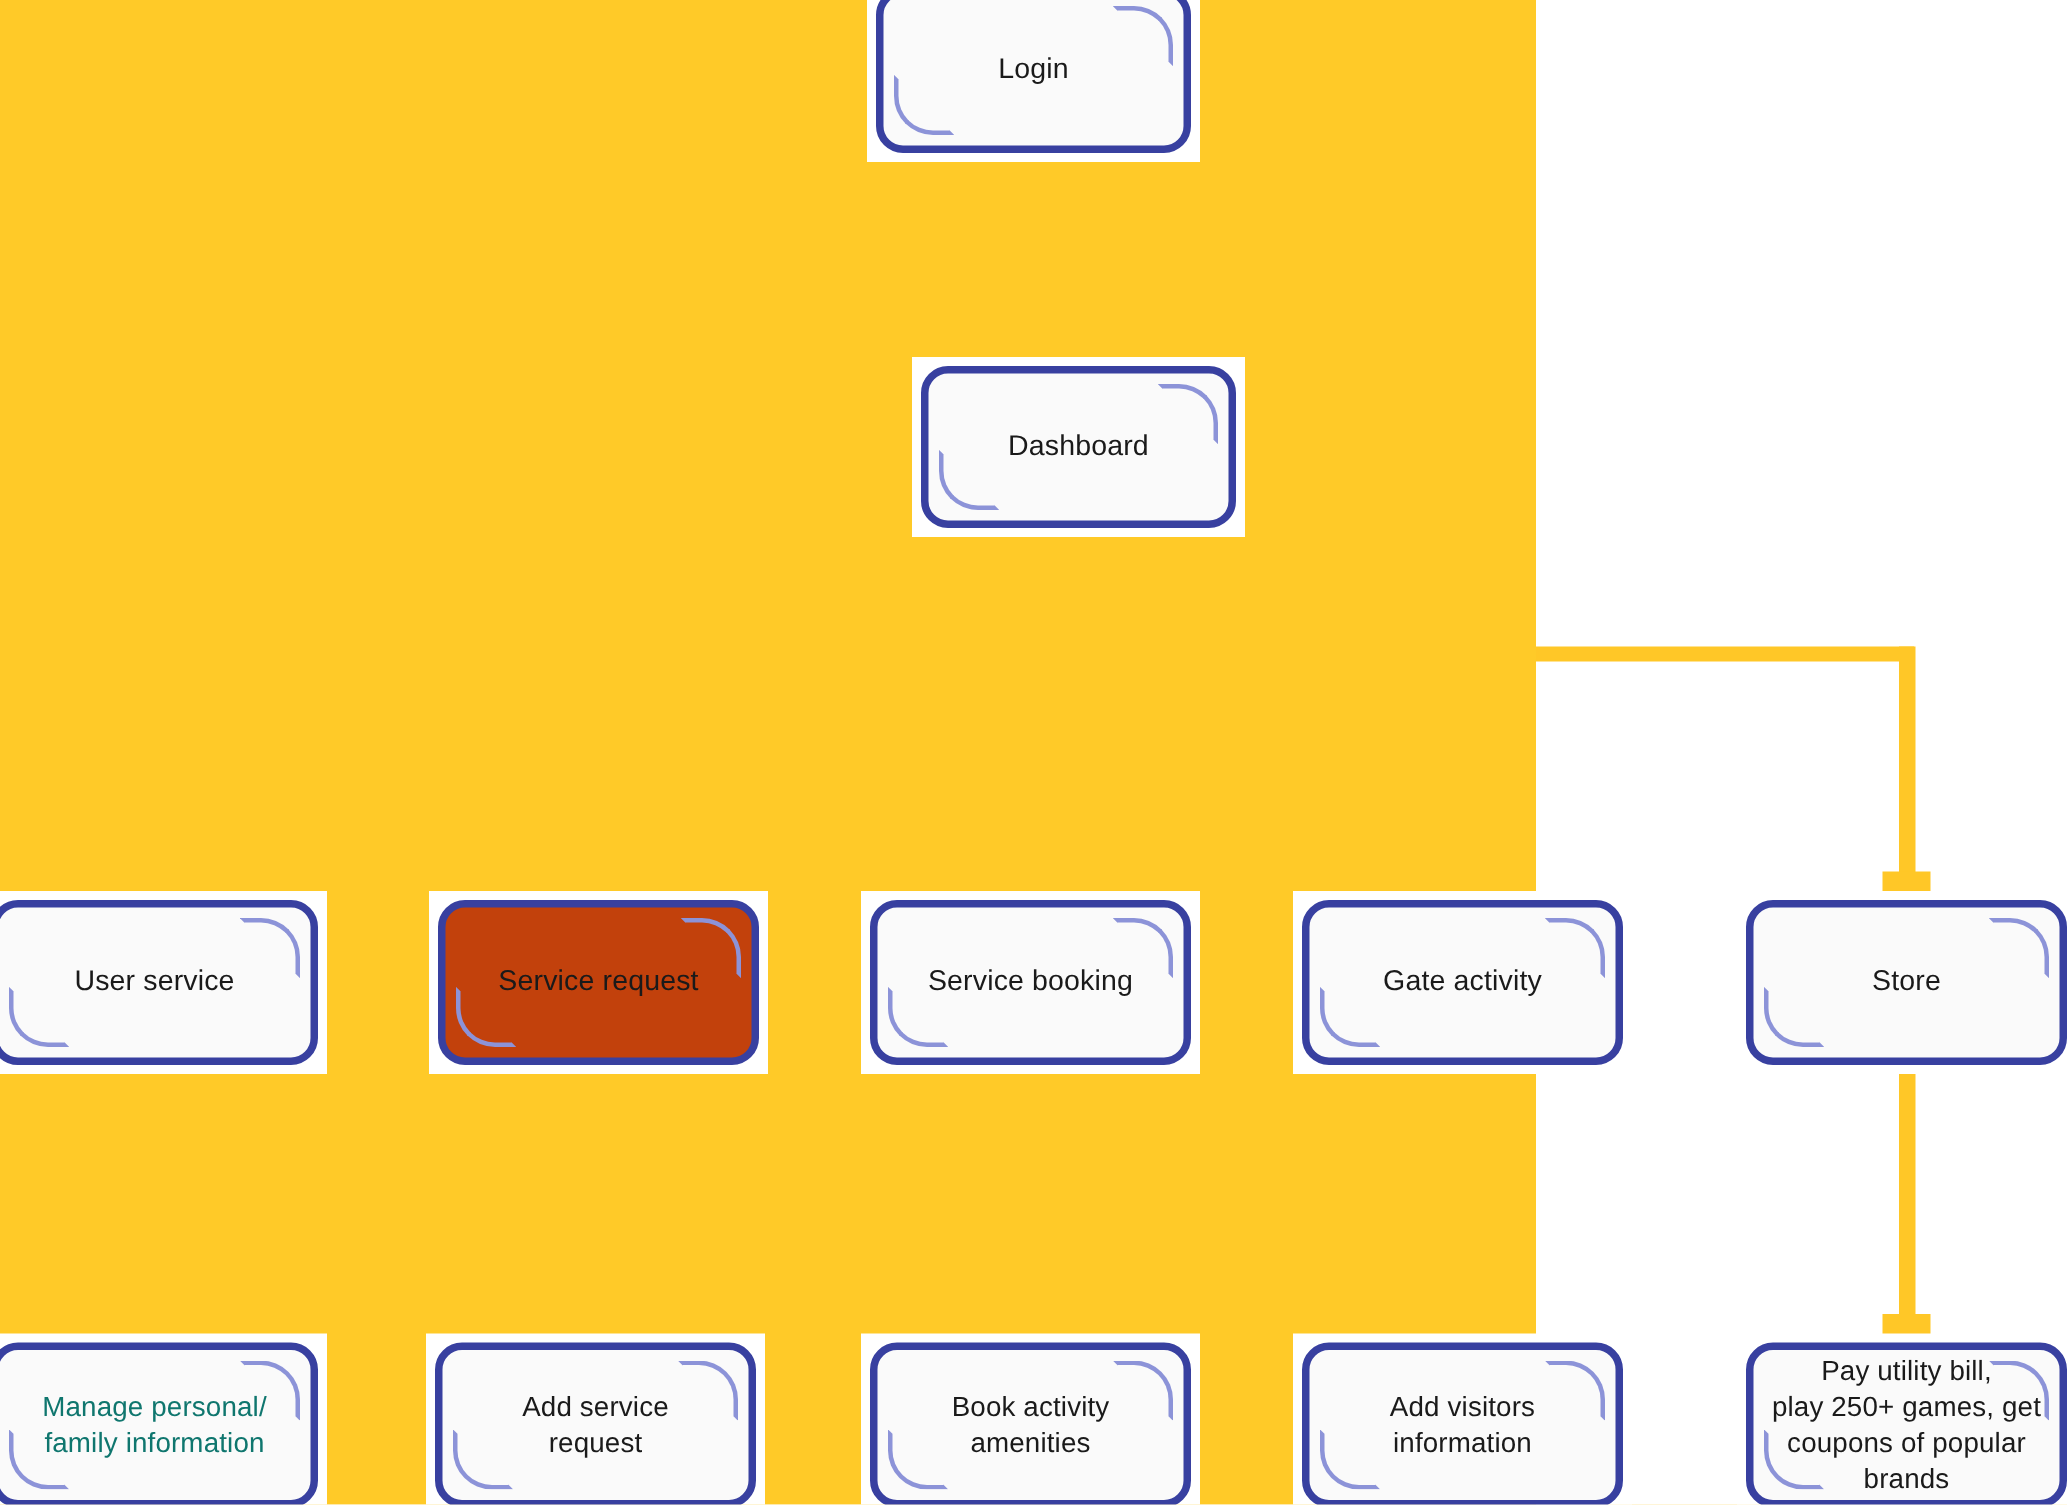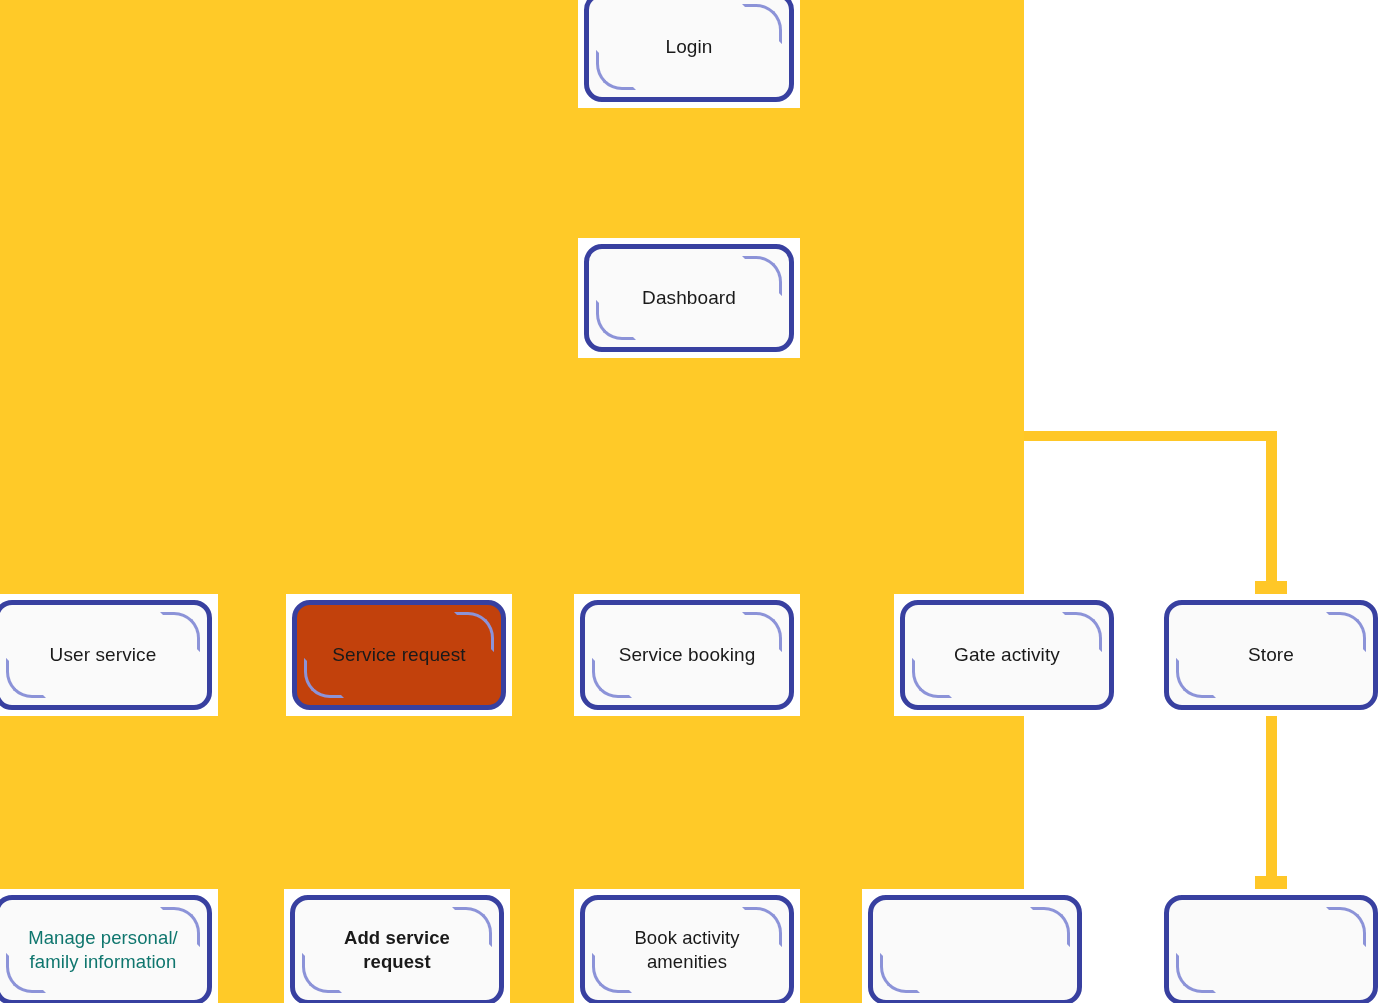--- a/index.html
+++ b/index.html
@@ -122,21 +122,21 @@
 
   <div id="nodes-layer">
       <div class="node" style="left: 578px; top: -14px; width: 222px; height: 122px;">
         <div class="node-backing"></div>
         <div class="node-box" style="left: 6px; top: 6px; width: 210px; height: 110px; border-color: rgb(56, 64, 160); background: rgb(250, 250, 250);">
           <span class="corner-arc tr" style="border-top-color: rgb(140, 147, 216); border-right-color: rgb(140, 147, 216);"></span>
           <span class="corner-arc bl" style="border-bottom-color: rgb(140, 147, 216); border-left-color: rgb(140, 147, 216);"></span>
           <span class="node-label" style="color: rgb(26, 26, 26);">Login</span>
         </div>
       </div>
-      <div class="node" style="left: 578px; top: 238px; width: 222px; height: 120px;">
+      <div class="node" style="left: 608px; top: 238px; width: 222px; height: 120px;">
         <div class="node-backing"></div>
         <div class="node-box" style="left: 6px; top: 6px; width: 210px; height: 108px; border-color: rgb(56, 64, 160); background: rgb(250, 250, 250);">
           <span class="corner-arc tr" style="border-top-color: rgb(140, 147, 216); border-right-color: rgb(140, 147, 216);"></span>
           <span class="corner-arc bl" style="border-bottom-color: rgb(140, 147, 216); border-left-color: rgb(140, 147, 216);"></span>
           <span class="node-label" style="color: rgb(26, 26, 26);">Dashboard</span>
         </div>
       </div>
       <div class="node" style="left: -12px; top: 594px; width: 230px; height: 122px;">
         <div class="node-backing"></div>
         <div class="node-box" style="left: 6px; top: 6px; width: 218px; height: 110px; border-color: rgb(56, 64, 160); background: rgb(250, 250, 250);">
@@ -154,21 +154,21 @@
         </div>
       </div>
       <div class="node" style="left: 574px; top: 594px; width: 226px; height: 122px;">
         <div class="node-backing"></div>
         <div class="node-box" style="left: 6px; top: 6px; width: 214px; height: 110px; border-color: rgb(56, 64, 160); background: rgb(250, 250, 250);">
           <span class="corner-arc tr" style="border-top-color: rgb(140, 147, 216); border-right-color: rgb(140, 147, 216);"></span>
           <span class="corner-arc bl" style="border-bottom-color: rgb(140, 147, 216); border-left-color: rgb(140, 147, 216);"></span>
           <span class="node-label" style="color: rgb(26, 26, 26);">Service booking</span>
         </div>
       </div>
-      <div class="node" style="left: 862px; top: 594px; width: 226px; height: 122px; margin-left: 32px;">
+      <div class="node" style="left: 862px; top: 594px; width: 226px; height: 122px;">
         <div class="node-backing"></div>
         <div class="node-box" style="left: 6px; top: 6px; width: 214px; height: 110px; border-color: rgb(56, 64, 160); background: rgb(250, 250, 250);">
           <span class="corner-arc tr" style="border-top-color: rgb(140, 147, 216); border-right-color: rgb(140, 147, 216);"></span>
           <span class="corner-arc bl" style="border-bottom-color: rgb(140, 147, 216); border-left-color: rgb(140, 147, 216);"></span>
           <span class="node-label" style="color: rgb(26, 26, 26);">Gate activity</span>
         </div>
       </div>
       <div class="node" style="left: 1158px; top: 594px; width: 226px; height: 122px;">
         <div class="node-backing"></div>
         <div class="node-box" style="left: 6px; top: 6px; width: 214px; height: 110px; border-color: rgb(56, 64, 160); background: rgb(250, 250, 250);">
@@ -184,42 +184,48 @@
           <span class="corner-arc bl" style="border-bottom-color: rgb(140, 147, 216); border-left-color: rgb(140, 147, 216);"></span>
           <span class="node-label multi" style="color: #0f766e;">Manage personal/
 family information</span>
         </div>
       </div>
       <div class="node" style="left: 284px; top: 889px; width: 226px; height: 122px;">
         <div class="node-backing"></div>
         <div class="node-box" style="left: 6px; top: 6px; width: 214px; height: 110px; border-color: rgb(56, 64, 160); background: rgb(250, 250, 250);">
           <span class="corner-arc tr" style="border-top-color: rgb(140, 147, 216); border-right-color: rgb(140, 147, 216);"></span>
           <span class="corner-arc bl" style="border-bottom-color: rgb(140, 147, 216); border-left-color: rgb(140, 147, 216);"></span>
-          <span class="node-label multi" style="color: rgb(26, 26, 26); font-weight: bold;">Add service
+          <span class="node-label multi" style="color: rgb(26, 26, 26);">Add service
 request</span>
         </div>
       </div>
       <div class="node" style="left: 574px; top: 889px; width: 226px; height: 122px;">
         <div class="node-backing"></div>
         <div class="node-box" style="left: 6px; top: 6px; width: 214px; height: 110px; border-color: rgb(56, 64, 160); background: rgb(250, 250, 250);">
           <span class="corner-arc tr" style="border-top-color: rgb(140, 147, 216); border-right-color: rgb(140, 147, 216);"></span>
           <span class="corner-arc bl" style="border-bottom-color: rgb(140, 147, 216); border-left-color: rgb(140, 147, 216);"></span>
           <span class="node-label multi" style="color: rgb(26, 26, 26);">Book activity
 amenities</span>
         </div>
       </div>
       <div class="node" style="left: 862px; top: 889px; width: 226px; height: 122px;">
         <div class="node-backing"></div>
         <div class="node-box" style="left: 6px; top: 6px; width: 214px; height: 110px; border-color: rgb(56, 64, 160); background: rgb(250, 250, 250);">
           <span class="corner-arc tr" style="border-top-color: rgb(140, 147, 216); border-right-color: rgb(140, 147, 216);"></span>
           <span class="corner-arc bl" style="border-bottom-color: rgb(140, 147, 216); border-left-color: rgb(140, 147, 216);"></span>
+          <span class="node-label multi" style="color: rgb(26, 26, 26);">Add visitors
+information</span>
         </div>
       </div>
       <div class="node" style="left: 1158px; top: 889px; width: 226px; height: 122px;">
         <div class="node-backing"></div>
         <div class="node-box" style="left: 6px; top: 6px; width: 214px; height: 110px; border-color: rgb(56, 64, 160); background: rgb(250, 250, 250);">
           <span class="corner-arc tr" style="border-top-color: rgb(140, 147, 216); border-right-color: rgb(140, 147, 216);"></span>
           <span class="corner-arc bl" style="border-bottom-color: rgb(140, 147, 216); border-left-color: rgb(140, 147, 216);"></span>
+          <span class="node-label multi" style="color: rgb(26, 26, 26);">Pay utility bill,
+play 250+ games, get
+coupons of popular
+brands</span>
         </div>
       </div>
     </div>
 
 </div>
 
 </body></html>

